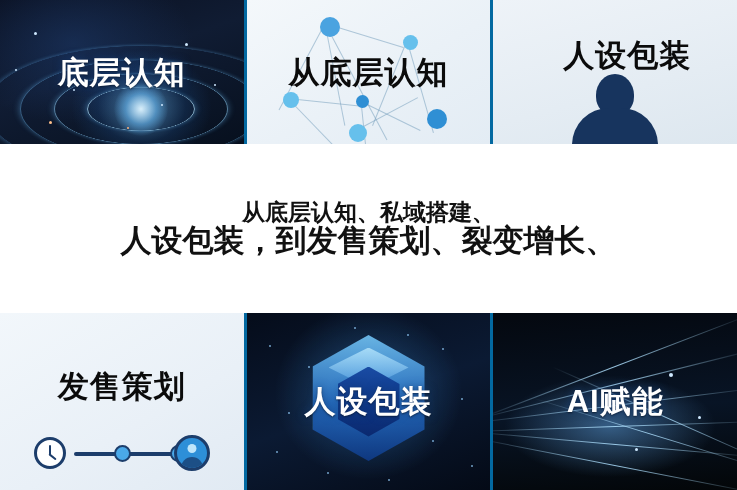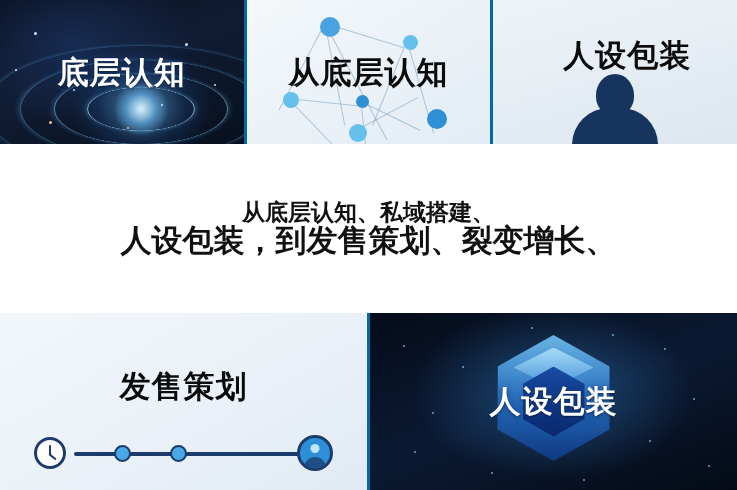--- a/index.html
+++ b/index.html
@@ -305,14 +305,30 @@
             <i style="left:44%;top:8%"></i>
         </div>
         <div class="hex">
             <span class="hex-top"></span>
           </div>
         <div class="hex-in"></div>
       </div>
       <div class="panel-label label-dark">人设包装</div>
     </div>
 
+    <div class="panel">
+      <div class="bg-streak">
+        <span class="streak" style="left:-10%;top:40%;width:120%;transform:rotate(-14deg);"></span>
+        <span class="streak" style="left:-10%;top:52%;width:120%;transform:rotate(-7deg);"></span>
+        <span class="streak" style="left:-10%;top:64%;width:120%;transform:rotate(-2deg);"></span>
+        <span class="streak" style="left:-10%;top:74%;width:120%;transform:rotate(5deg);"></span>
+        <span class="streak" style="left:-10%;top:86%;width:120%;transform:rotate(11deg);"></span>
+        <span class="streak" style="left:-10%;top:30%;width:120%;transform:rotate(-21deg);"></span>
+        <span class="streak" style="left:20%;top:58%;width:100%;transform:rotate(24deg);"></span>
+        <span class="streak" style="left:14%;top:68%;width:100%;transform:rotate(17deg);"></span>
+        <span class="spark" style="left:72%;top:34%;width:4px;height:4px;position:absolute;border-radius:50%;background:#cfe9ff;"></span>
+        <span class="spark" style="left:84%;top:58%;width:3px;height:3px;position:absolute;border-radius:50%;background:#cfe9ff;"></span>
+        <span class="spark" style="left:58%;top:76%;width:3px;height:3px;position:absolute;border-radius:50%;background:#cfe9ff;"></span>
+      </div>
+      <div class="panel-label label-dark">AI赋能</div>
+    </div>
   </div>
 </div>
 
 </body></html>

